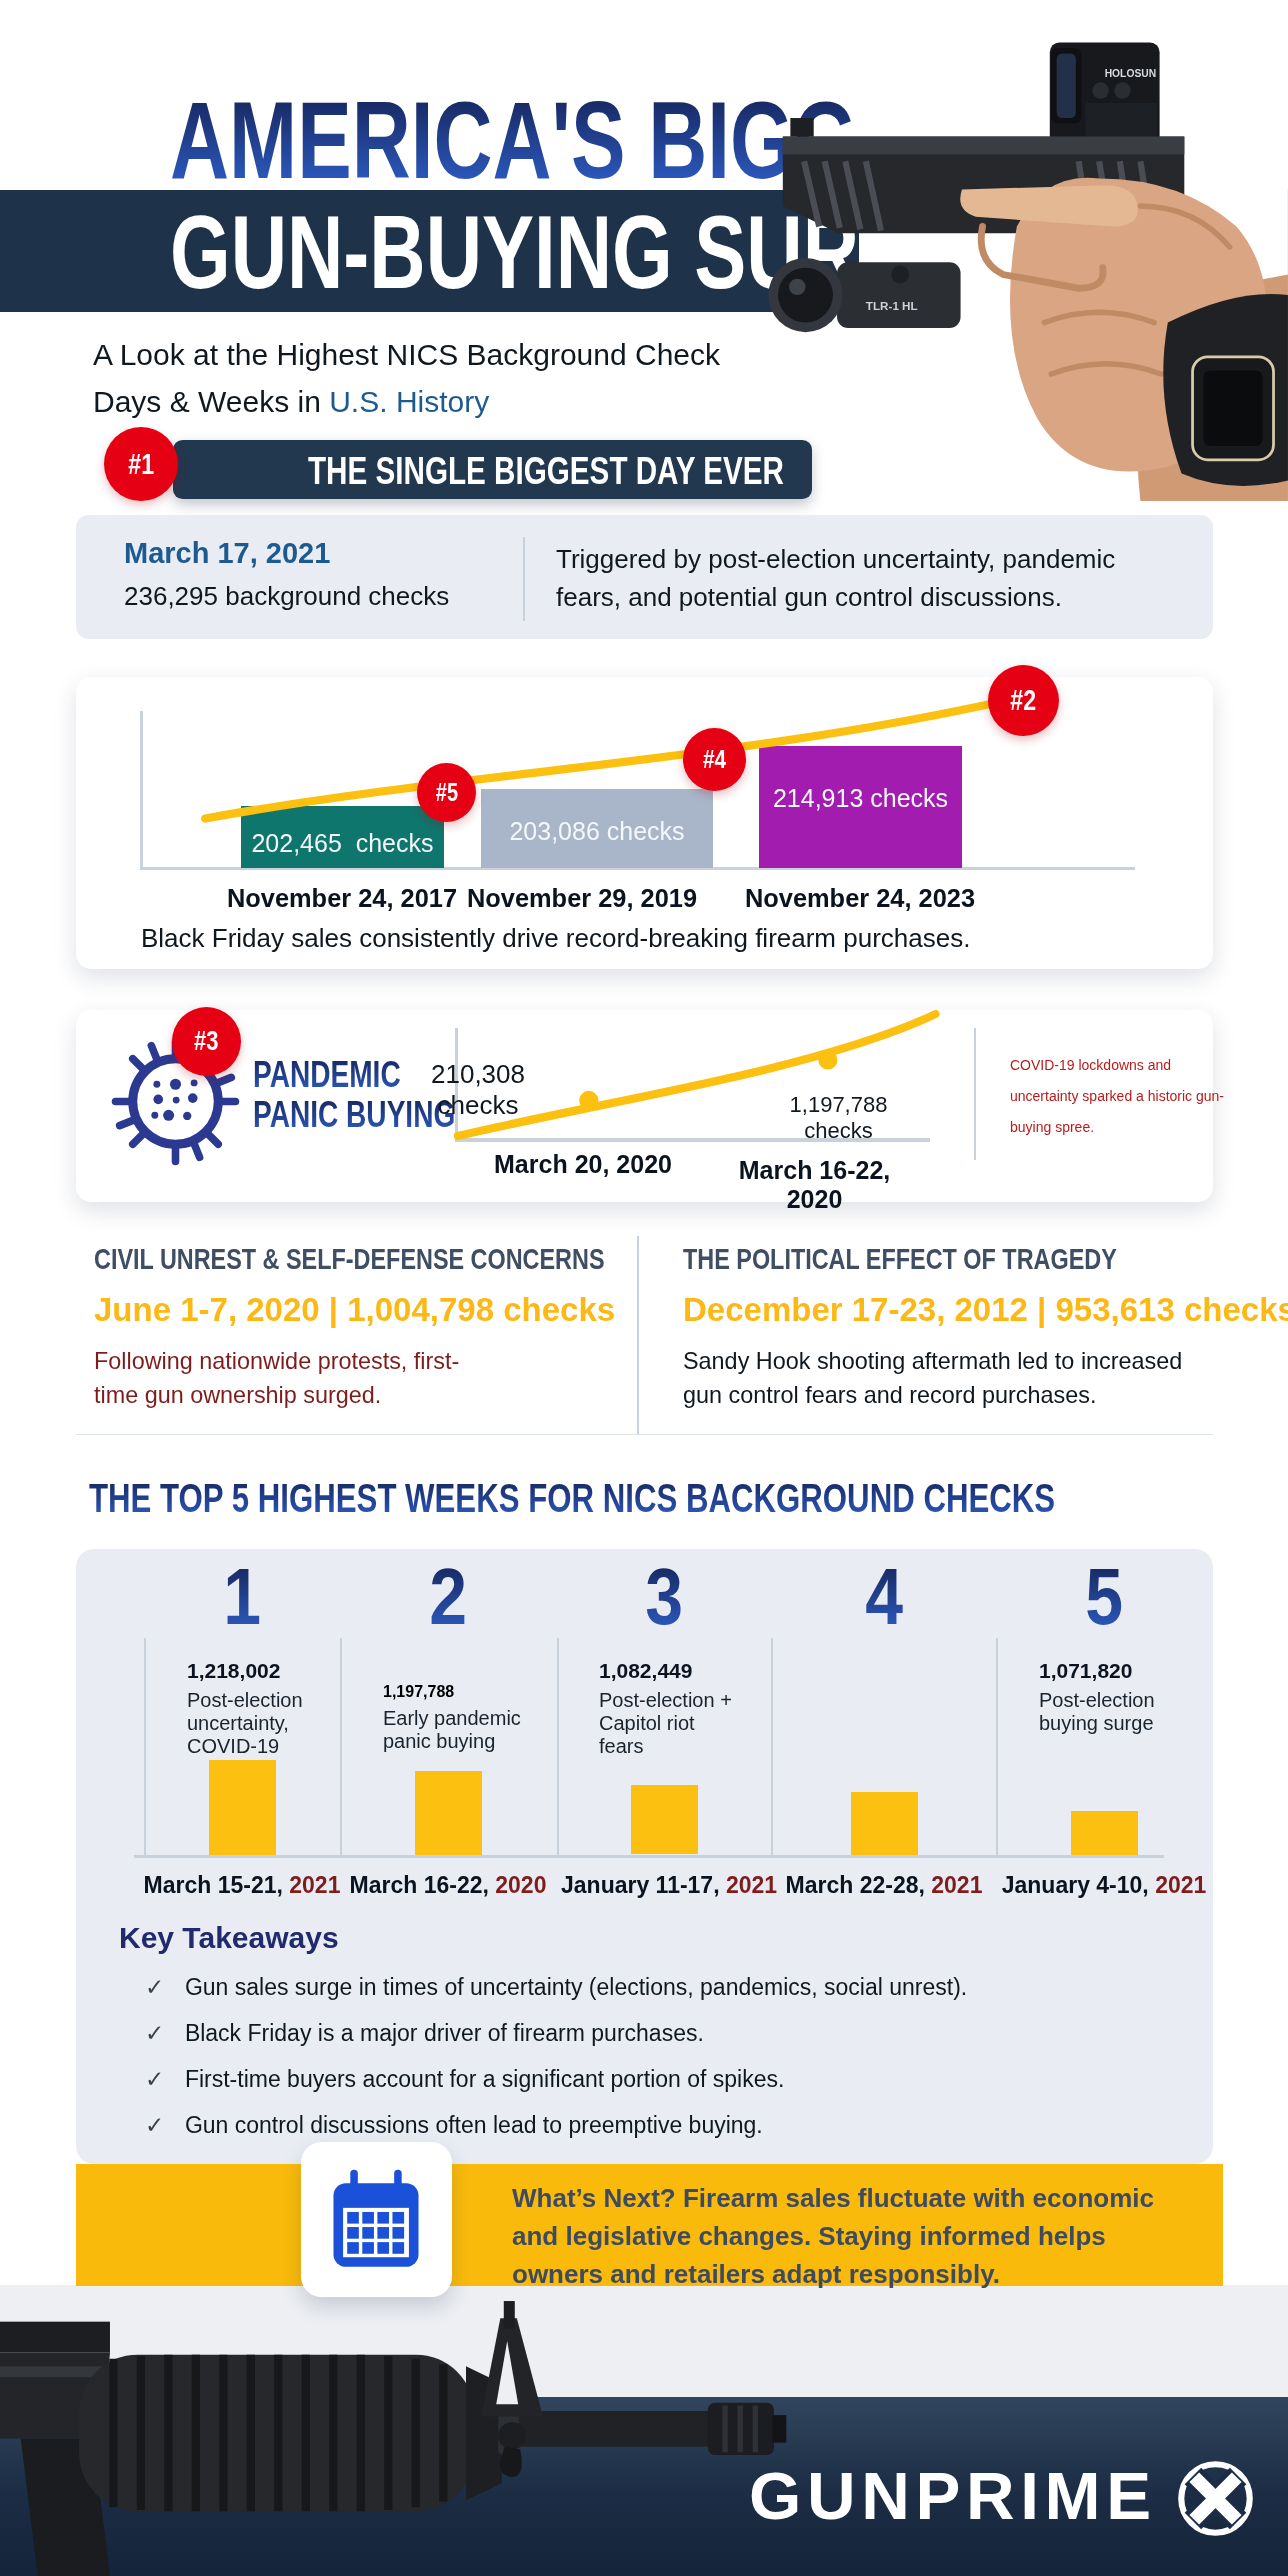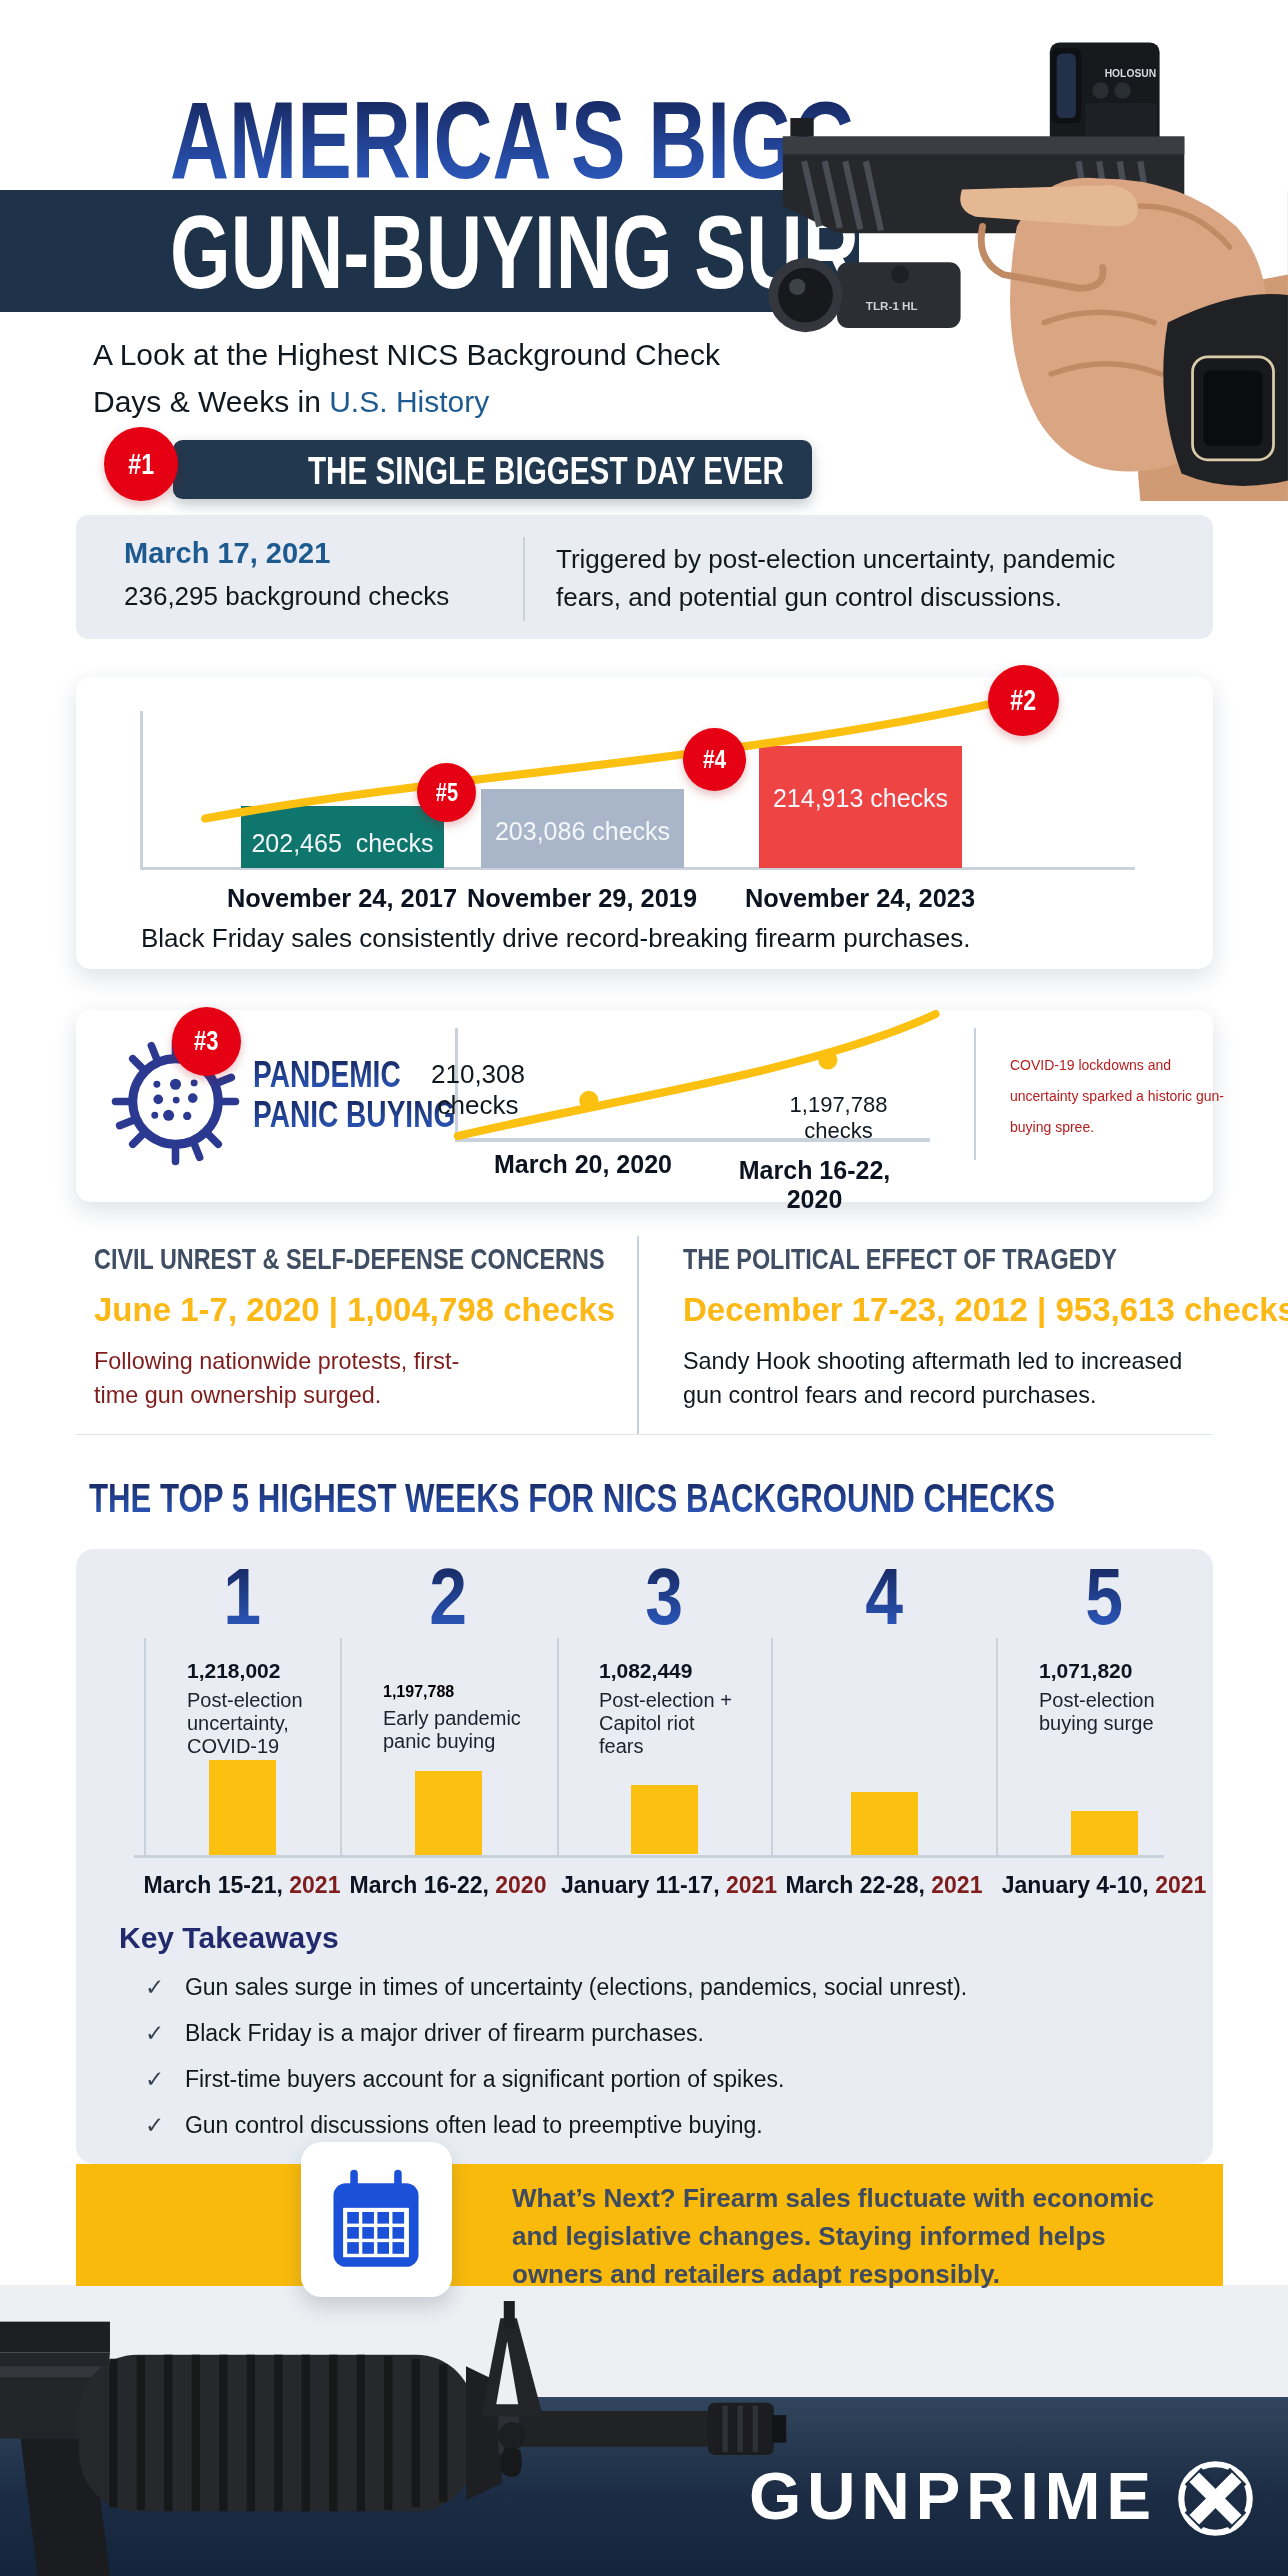--- a/index.html
+++ b/index.html
@@ -57,24 +57,24 @@
   <div class="abs vline" style="left:523px;top:537px;width:2.1px;height:84px;"></div>
   <div class="abs" style="left:556px;top:540px;width:625px;font-size:26px;line-height:38px;color:#10181f;">Triggered by post-election uncertainty, pandemic fears, and potential gun control discussions.</div>
 
   <div class="abs whitecard" style="left:76px;top:677px;width:1137px;height:292px;">
     <div class="abs vline" style="left:64px;top:34px;width:2.7px;height:158px;"></div>
     <div class="abs hline" style="left:64px;top:190px;width:995px;height:3.4px;"></div>
 
     <div class="abs" style="left:165px;top:129px;width:203px;height:62px;background:#0f766e;display:flex;align-items:flex-end;justify-content:center;">
       <span class="bar-label" style="padding-bottom:9.6px;">202,465  checks</span>
     </div>
-    <div class="abs" style="left:405px;top:112px;width:203px;height:79px;background:#a9b6c9;display:flex;align-items:flex-end;justify-content:center;">
+    <div class="abs" style="left:405px;top:112px;width:232px;height:79px;background:#a9b6c9;display:flex;align-items:flex-end;justify-content:center;">
       <span class="bar-label" style="padding-bottom:22px;">203,086 checks</span>
     </div>
-    <div class="abs" style="left:683px;top:69px;width:203px;height:122px;background:#ef4444;display:flex;align-items:flex-end;justify-content:center;">
+    <div class="abs" style="left:683px;top:69px;width:203px;height:122px;background:#a21caf;display:flex;align-items:flex-end;justify-content:center;">
       <span class="bar-label" style="padding-bottom:55px;">214,913 checks</span>
     </div>
 
     <svg class="abs" width="1137" height="292" viewBox="0 0 1655 425" style="left:0;top:0;pointer-events:none;">
       <path d="M 188 206 C 560 138, 980 122, 1390 26" fill="none" stroke="#fcc011" stroke-width="12" stroke-linecap="round"></path>
     </svg>
 
     <div class="abs badge" style="left:341px;top:86px;width:59px;height:59px;font-size:25px;">
       <span>#5</span>
     </div>

